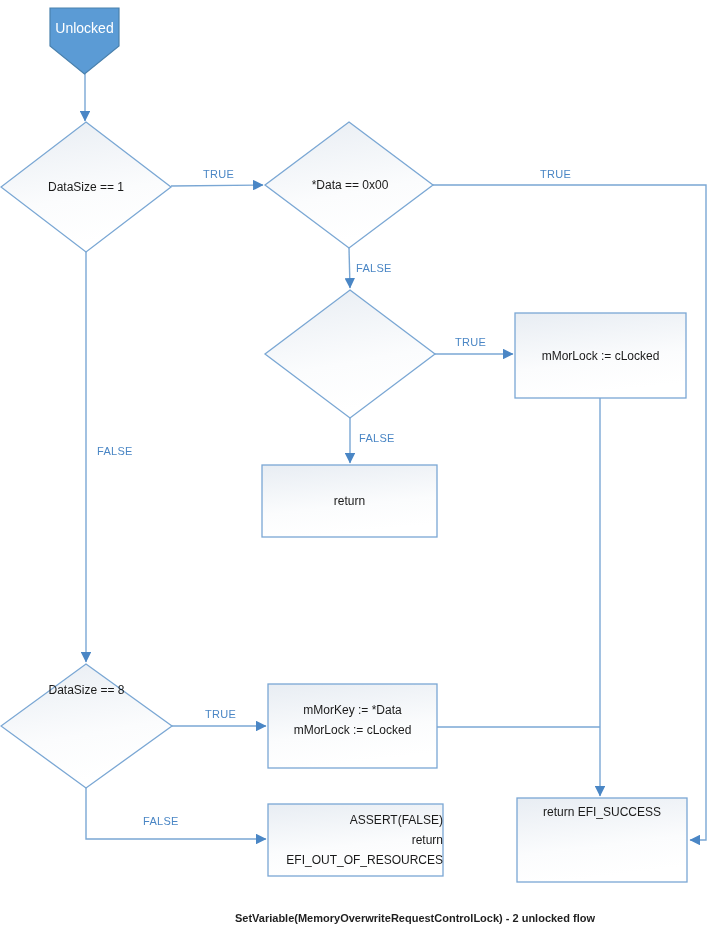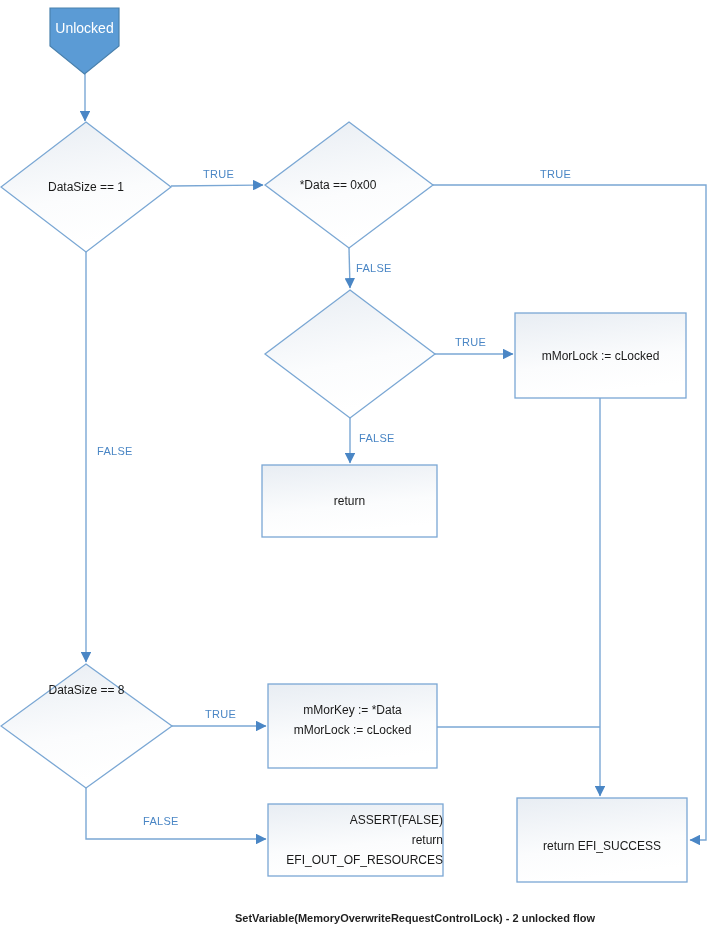--- a/index.html
+++ b/index.html
@@ -95,21 +95,21 @@
     <rect class="shape-outline" fill="url(#shapeGrad)" x="262" y="465" width="175" height="72"></rect>
     <rect class="shape-outline" fill="url(#shapeGrad)" x="268" y="684" width="169" height="84"></rect>
     <rect class="shape-outline" fill="url(#shapeGrad)" x="268" y="804" width="175" height="72"></rect>
     <rect class="shape-outline" fill="url(#shapeGrad)" x="517" y="798" width="170" height="84"></rect>
   </svg>
 
   <div class="node-text start-text" style="left:50px; top:8px; width:69px; height:40px;">Unlocked</div>
 
   <div class="node-text" style="left:1px; top:122px; width:170px; height:130px;">DataSize == 1</div>
 
-  <div class="node-text" style="left:254px; top:122px; width:168px; height:126px;">*Data == 0x00</div>
+  <div class="node-text" style="left:266px; top:122px; width:168px; height:126px;">*Data == 0x00</div>
 
 
   <div class="node-text" style="left:1px; top:628px; width:171px; height:124px;">DataSize == 8</div>
 
   <div class="node-text" style="left:515px; top:313px; width:171px; height:85px;">mMorLock := cLocked</div>
 
   <div class="node-text" style="left:262px; top:465px; width:175px; height:72px;">
     <span>return</span>
   </div>
 
@@ -117,21 +117,21 @@
     <span>mMorKey := *Data</span>
     <span>mMorLock := cLocked</span>
   </div>
 
   <div class="node-text" style="left:268px; top:804px; width:175px; height:72px;align-items:flex-end;">
     <span>ASSERT(FALSE)</span>
     <span>return</span>
     <span>EFI_OUT_OF_RESOURCES</span>
   </div>
 
-  <div class="node-text" style="left:517px; top:798px; width:170px; height:96px;">return EFI_SUCCESS</div>
+  <div class="node-text" style="left:517px; top:764px; width:170px; height:96px;">return EFI_SUCCESS</div>
 
   <div class="edge-label" style="left:203px; top:168px;">TRUE</div>
   <div class="edge-label" style="left:97px; top:445px;">FALSE</div>
   <div class="edge-label" style="left:540px; top:168px;">TRUE</div>
   <div class="edge-label" style="left:356px; top:262px;">FALSE</div>
   <div class="edge-label" style="left:455px; top:336px;">TRUE</div>
   <div class="edge-label" style="left:359px; top:432px;">FALSE</div>
   <div class="edge-label" style="left:205px; top:708px;">TRUE</div>
   <div class="edge-label" style="left:143px; top:815px;">FALSE</div>
 

